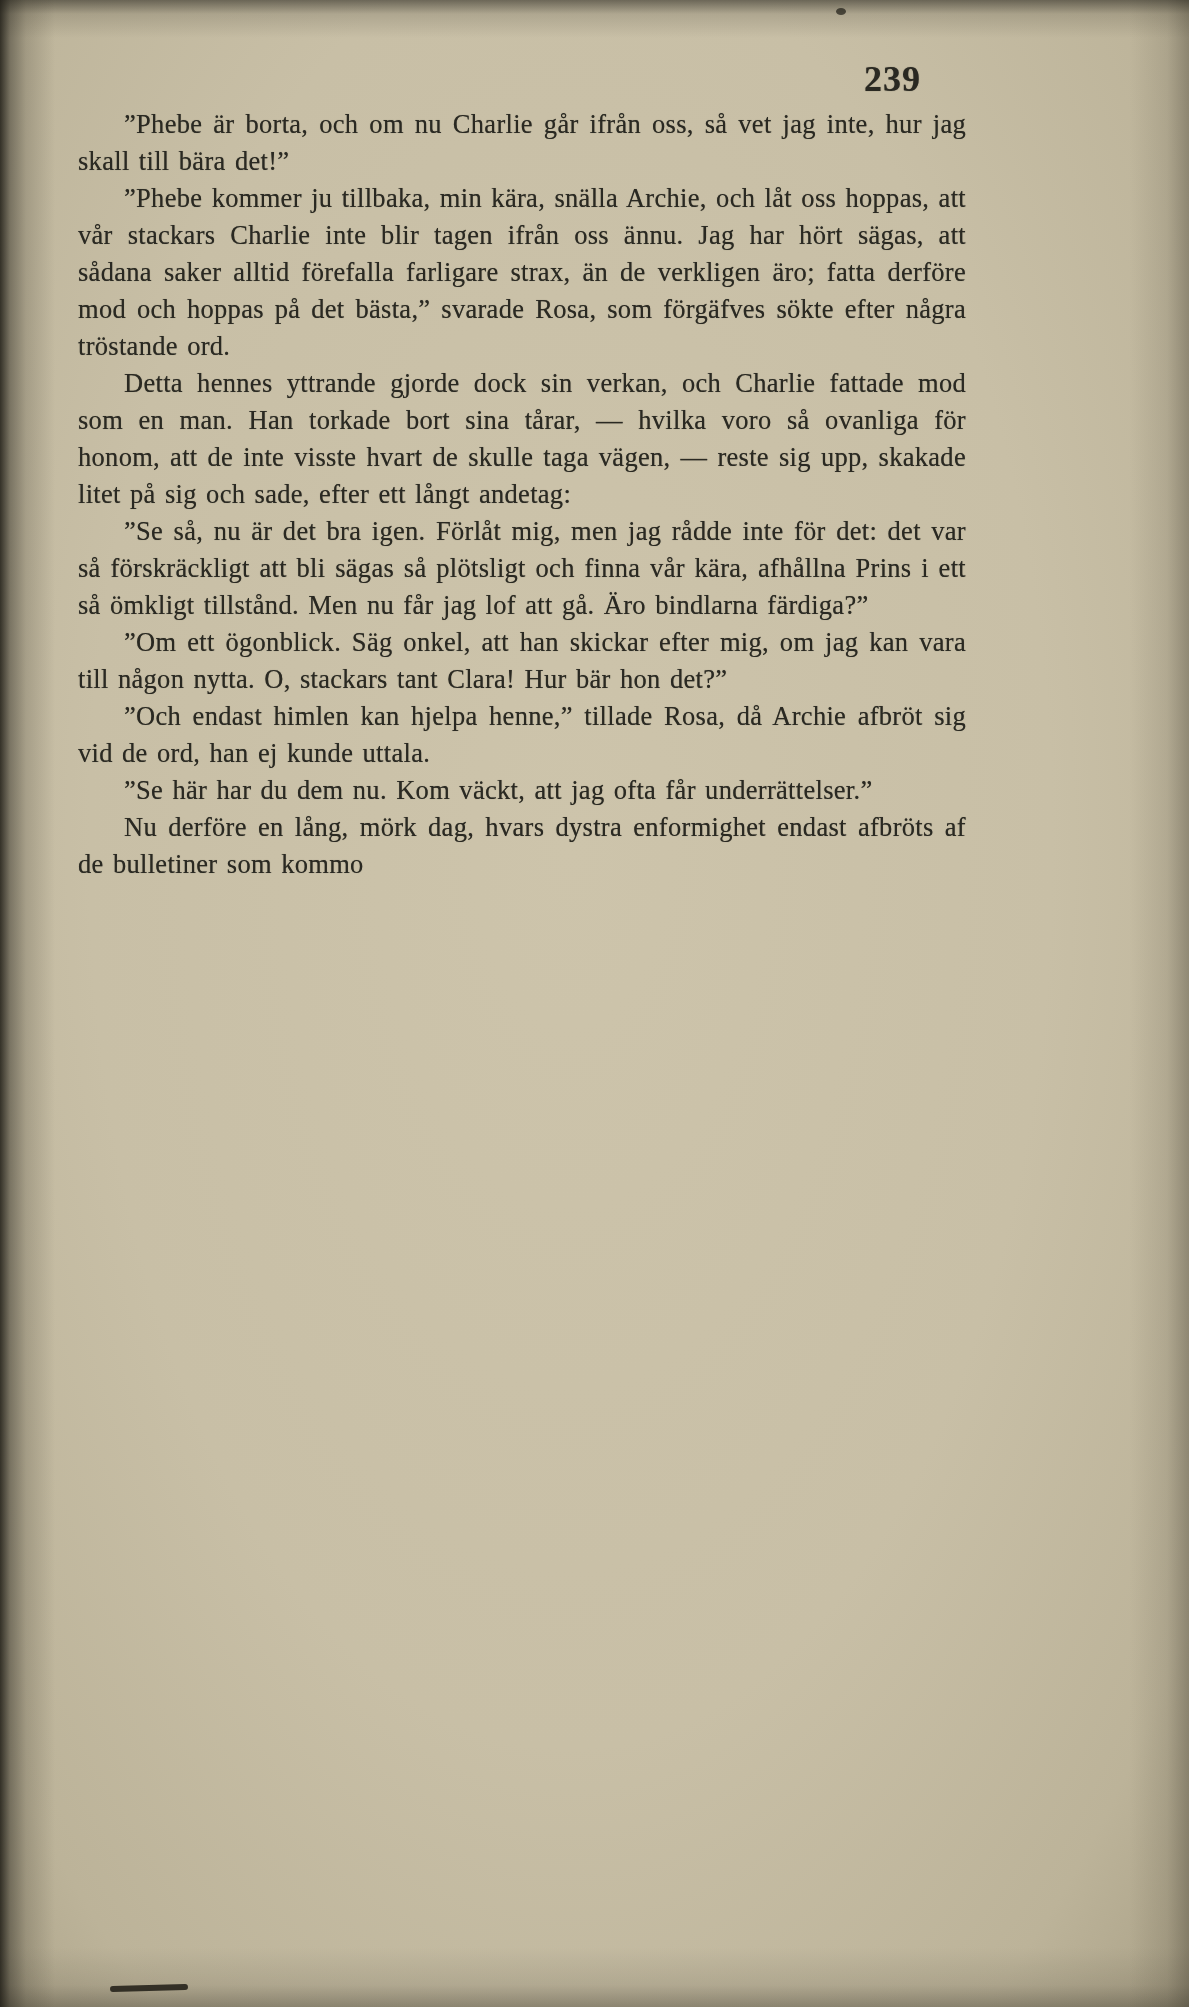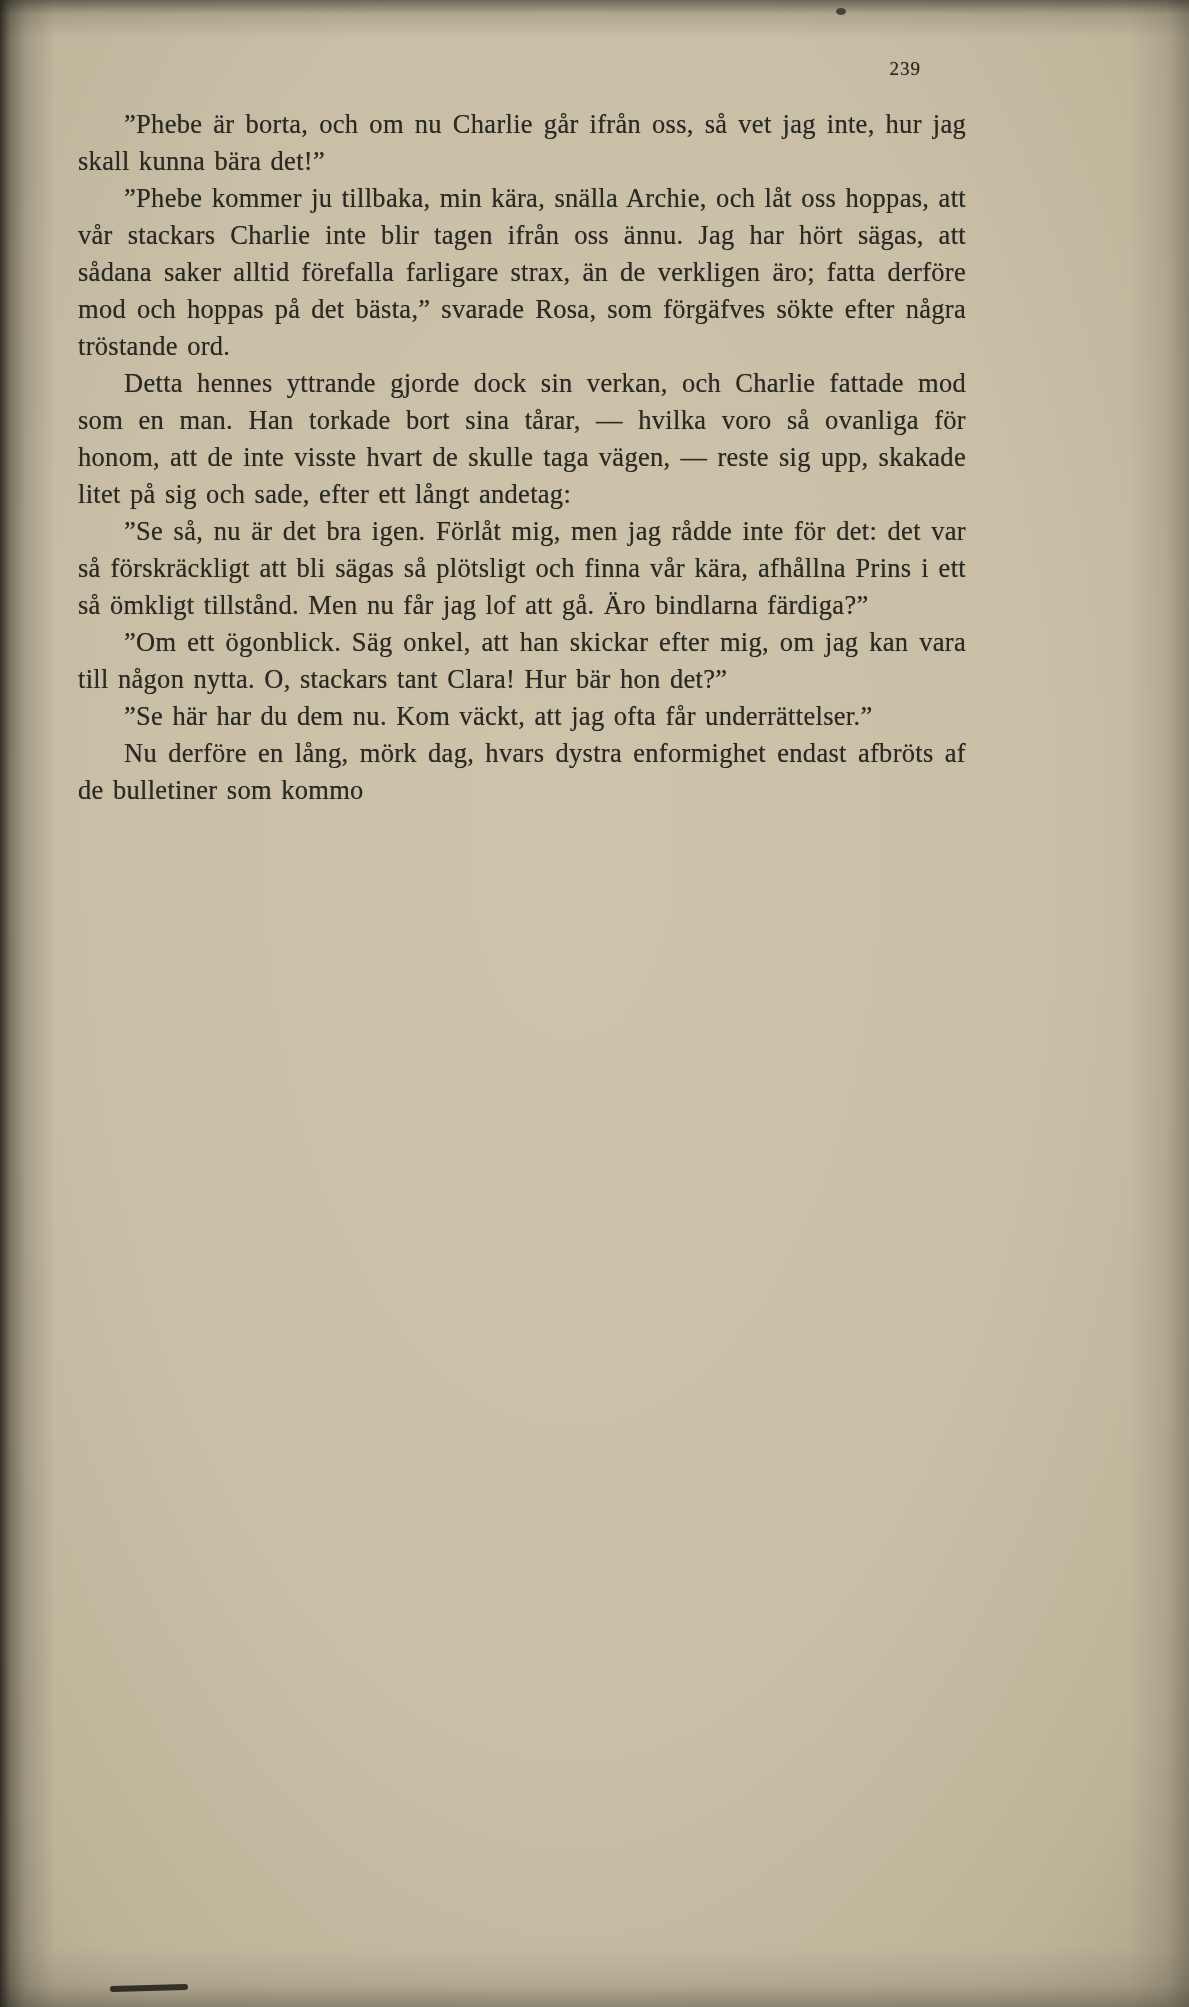--- a/index.html
+++ b/index.html
@@ -19,24 +19,25 @@
       linear-gradient(180deg, rgba(32,30,23,0.55) 0px, rgba(58,54,42,0.18) 14px, rgba(58,54,42,0) 38px),
       linear-gradient(270deg, rgba(52,48,37,0.35) 0px, rgba(52,48,37,0.12) 22px, rgba(52,48,37,0) 60px),
       linear-gradient(0deg, rgba(52,48,37,0.38) 0px, rgba(52,48,37,0.12) 22px, rgba(52,48,37,0) 60px),
       radial-gradient(ellipse at 48% 42%, #cdc4ab 0%, #c8bfa6 55%, #bcb399 85%, #aaa187 100%);
   }
 
   .page-number {
     position: absolute;
     top: 58px;
     right: 268px;
-    font-size: 19px;
+    font-size: 36px;
     letter-spacing: 1px;
     color: #2a2922;
     text-shadow: 0 0 1px rgba(42,41,34,0.55);
+    font-weight: bold;
   }
 
   .text-block {
     position: absolute;
     top: 106px;
     left: 78px;
     width: 888px;
     font-size: 26.5px;
     line-height: 37px;
     color: #2a2922;
@@ -76,24 +77,25 @@
 </head>
 <body>
 
 <div class="scan">
 
   <div class="artifact-speck"></div>
 
   <div class="page-number">239</div>
 
   <div class="text-block">
-    <p>”Phebe är borta, och om nu Charlie går ifrån oss, så vet jag inte, hur jag skall kunna bära det!”</p>
+    <p>”Phebe är borta, och om nu Charlie går ifrån oss, så vet jag inte, hur jag skall till bära det!”</p>
     <p>”Phebe kommer ju tillbaka, min kära, snälla Archie, och låt oss hoppas, att vår stackars Charlie inte blir tagen ifrån oss ännu. Jag har hört sägas, att sådana saker alltid förefalla farligare strax, än de verkligen äro; fatta derföre mod och hoppas på det bästa,” svarade Rosa, som förgäfves sökte efter några tröstande ord.</p>
     <p>Detta hennes yttrande gjorde dock sin verkan, och Charlie fattade mod som en man. Han torkade bort sina tårar, — hvilka voro så ovanliga för honom, att de inte visste hvart de skulle taga vägen, — reste sig upp, skakade litet på sig och sade, efter ett långt andetag:</p>
     <p>”Se så, nu är det bra igen. Förlåt mig, men jag rådde inte för det: det var så förskräckligt att bli sägas så plötsligt och finna vår kära, afhållna Prins i ett så ömkligt tillstånd. Men nu får jag lof att gå. Äro bindlarna färdiga?”</p>
     <p>”Om ett ögonblick. Säg onkel, att han skickar efter mig, om jag kan vara till någon nytta. O, stackars tant Clara! Hur bär hon det?”</p>
+    <p>”Och endast himlen kan hjelpa henne,” tillade Rosa, då Archie afbröt sig vid de ord, han ej kunde uttala.</p>
     <p>”Se här har du dem nu. Kom väckt, att jag ofta får underrättelser.”</p>
     <p>Nu derföre en lång, mörk dag, hvars dystra enformighet endast afbröts af de bulletiner som kommo</p>
   </div>
 
   <div class="artifact-line"></div>
 
 </div>
 
 </body></html>

